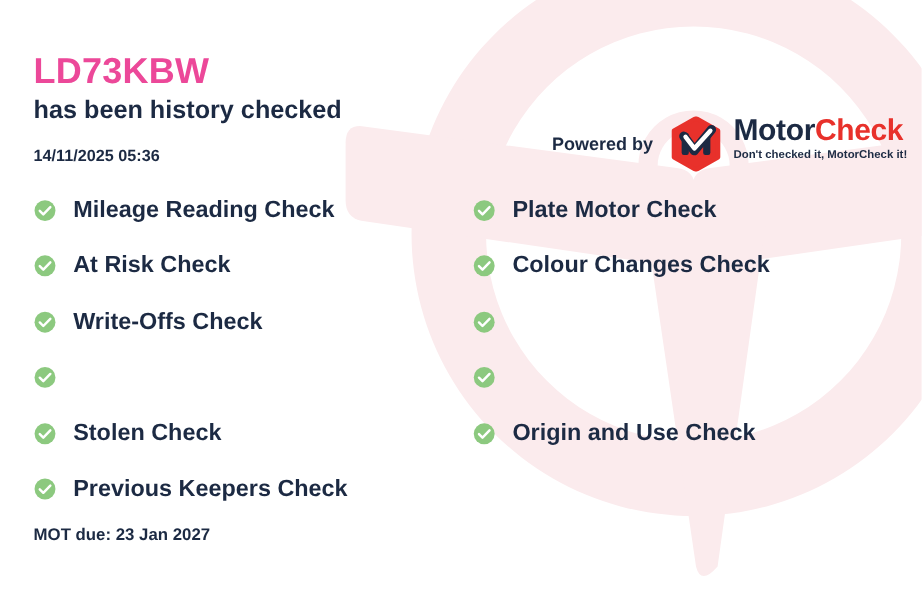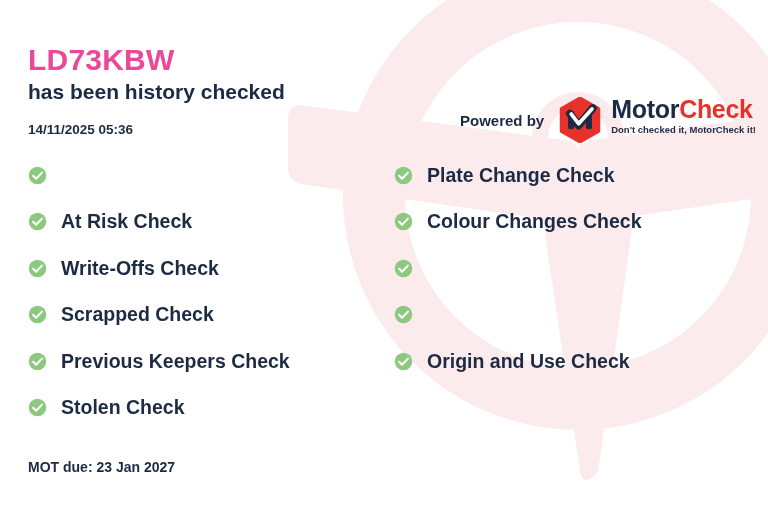--- a/index.html
+++ b/index.html
@@ -142,21 +142,21 @@
     font-size: 19.5px;
     font-weight: bold;
     color: #1c2a43;
     white-space: nowrap;
   }
 
   
   #footer {
     position: absolute;
     left: 28px;
-    top: 459px;
+    top: 437px;
     font-size: 14px;
     font-weight: bold;
     color: #1c2a43;
     white-space: nowrap;
   }
 </style>
 </head>
 <body>
 
 <div id="card">
@@ -204,20 +204,21 @@
       </div>
     </div>
 
     <div class="column" id="col-left">
 
       <div class="check-item">
         <svg class="check-icon" viewBox="0 0 24 24" aria-hidden="true">
           <circle cx="12" cy="12" r="11" fill="#8cc97f"></circle>
           <path d="M6.5 12.3 L10.2 16 L17.6 8.4" fill="none" stroke="#ffffff" stroke-width="2.6" stroke-linecap="round" stroke-linejoin="round"></path>
         </svg>
+        <span class="check-label">Mileage Reading Check</span>
       </div>
 
       <div class="check-item">
         <svg class="check-icon" viewBox="0 0 24 24" aria-hidden="true">
           <circle cx="12" cy="12" r="11" fill="#8cc97f"></circle>
           <path d="M6.5 12.3 L10.2 16 L17.6 8.4" fill="none" stroke="#ffffff" stroke-width="2.6" stroke-linecap="round" stroke-linejoin="round"></path>
         </svg>
         <span class="check-label">At Risk Check</span>
       </div>
 
@@ -227,49 +228,48 @@
           <path d="M6.5 12.3 L10.2 16 L17.6 8.4" fill="none" stroke="#ffffff" stroke-width="2.6" stroke-linecap="round" stroke-linejoin="round"></path>
         </svg>
         <span class="check-label">Write-Offs Check</span>
       </div>
 
       <div class="check-item">
         <svg class="check-icon" viewBox="0 0 24 24" aria-hidden="true">
           <circle cx="12" cy="12" r="11" fill="#8cc97f"></circle>
           <path d="M6.5 12.3 L10.2 16 L17.6 8.4" fill="none" stroke="#ffffff" stroke-width="2.6" stroke-linecap="round" stroke-linejoin="round"></path>
         </svg>
-        <span class="check-label">Scrapped Check</span>
+      </div>
+
+      <div class="check-item">
+        <svg class="check-icon" viewBox="0 0 24 24" aria-hidden="true">
+          <circle cx="12" cy="12" r="11" fill="#8cc97f"></circle>
+          <path d="M6.5 12.3 L10.2 16 L17.6 8.4" fill="none" stroke="#ffffff" stroke-width="2.6" stroke-linecap="round" stroke-linejoin="round"></path>
+        </svg>
+        <span class="check-label">Stolen Check</span>
       </div>
 
       <div class="check-item">
         <svg class="check-icon" viewBox="0 0 24 24" aria-hidden="true">
           <circle cx="12" cy="12" r="11" fill="#8cc97f"></circle>
           <path d="M6.5 12.3 L10.2 16 L17.6 8.4" fill="none" stroke="#ffffff" stroke-width="2.6" stroke-linecap="round" stroke-linejoin="round"></path>
         </svg>
         <span class="check-label">Previous Keepers Check</span>
       </div>
 
-      <div class="check-item">
-        <svg class="check-icon" viewBox="0 0 24 24" aria-hidden="true">
-          <circle cx="12" cy="12" r="11" fill="#8cc97f"></circle>
-          <path d="M6.5 12.3 L10.2 16 L17.6 8.4" fill="none" stroke="#ffffff" stroke-width="2.6" stroke-linecap="round" stroke-linejoin="round"></path>
-        </svg>
-        <span class="check-label">Stolen Check</span>
-      </div>
-
     </div>
 
     <div class="column" id="col-right">
 
       <div class="check-item">
         <svg class="check-icon" viewBox="0 0 24 24" aria-hidden="true">
           <circle cx="12" cy="12" r="11" fill="#8cc97f"></circle>
           <path d="M6.5 12.3 L10.2 16 L17.6 8.4" fill="none" stroke="#ffffff" stroke-width="2.6" stroke-linecap="round" stroke-linejoin="round"></path>
         </svg>
-        <span class="check-label">Plate Change Check</span>
+        <span class="check-label">Plate Motor Check</span>
       </div>
 
       <div class="check-item">
         <svg class="check-icon" viewBox="0 0 24 24" aria-hidden="true">
           <circle cx="12" cy="12" r="11" fill="#8cc97f"></circle>
           <path d="M6.5 12.3 L10.2 16 L17.6 8.4" fill="none" stroke="#ffffff" stroke-width="2.6" stroke-linecap="round" stroke-linejoin="round"></path>
         </svg>
         <span class="check-label">Colour Changes Check</span>
       </div>
 

